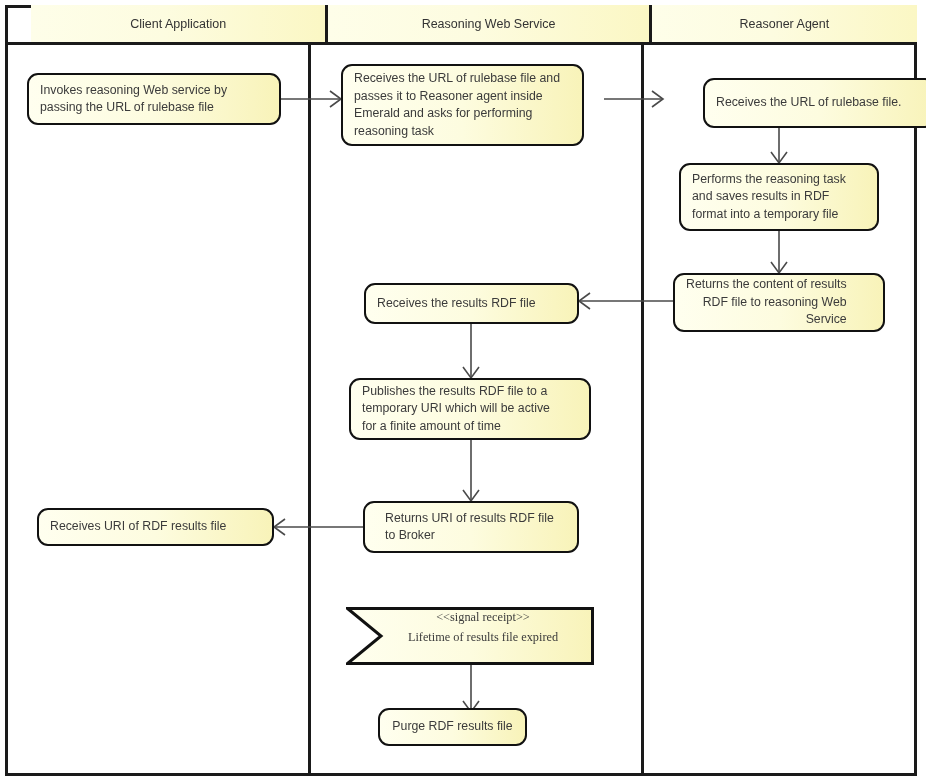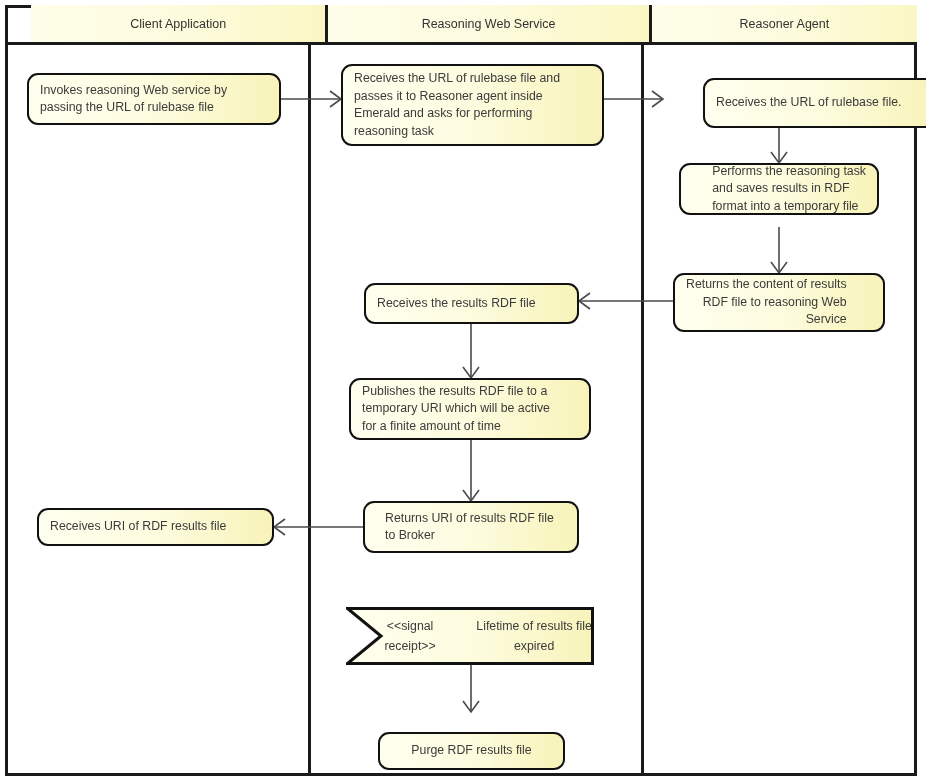--- a/index.html
+++ b/index.html
@@ -85,24 +85,25 @@
   
   .signal {
     position: absolute;
     box-sizing: border-box;
     background: linear-gradient(to right, #ffffef 0%, #fdfcdf 50%, #f8f3b9 100%);
     color: #3b3b3b;
     font-size: 12.3px;
     line-height: 20px;
     text-align: center;
     display: flex;
-    flex-direction: row;
+    flex-direction: column;
     align-items: center;
-    justify-content: space-between;
+    justify-content: flex-start;
     clip-path: polygon(0% 0%, 100% 0%, 100% 100%, 0% 100%, 14% 50%);
+    font-family: Liberation Serif, serif;
   }
   .signal-wrap { position: absolute; }
   .signal-outline {
     position: absolute;
     left: 0; top: 0;
     width: 100%; height: 100%;
     pointer-events: none;
   }
   .signal-text { position: relative; z-index: 2; padding-left: 26px; }
 </style>
@@ -173,29 +174,29 @@
     <g>
       <line x1="471" y1="665" x2="471" y2="712" stroke="#4a4a4a" stroke-width="1.6"></line>
       <polyline points="463,701 471,712 479,701" fill="none" stroke="#4a4a4a" stroke-width="1.6"></polyline>
     </g>
   </svg>
 
   <div class="node" style="left:27px; top:73px; width:254px; height:52px;">
     <span>Invokes reasoning Web service by<br>passing the URL of rulebase file</span>
   </div>
 
-  <div class="node" style="left:341px; top:64px; width:263px; height:82px;">
+  <div class="node" style="left:341px; top:64px; width:243px; height:82px;">
     <span>Receives the URL of rulebase file and<br>passes it to Reasoner agent inside<br>Emerald and asks for performing<br>reasoning task</span>
   </div>
 
   <div class="node" style="left:703px; top:78px; width:233px; height:50px;">
     <span>Receives the URL of rulebase file.</span>
   </div>
 
-  <div class="node" style="left:679px; top:163px; width:200px; height:52px;justify-content:flex-end;">
+  <div class="node" style="left:679px; top:163px; width:200px; height:68px;">
     <span>Performs the reasoning task<br>and saves results in RDF<br>format into a temporary file</span>
   </div>
 
   <div class="node" style="left:673px; top:273px; width:212px; height:59px;text-align:right;">
     <span>Returns the content of results<br>RDF file to reasoning Web<br>Service</span>
   </div>
 
   <div class="node" style="left:364px; top:283px; width:215px; height:41px;">
     <span>Receives the results RDF file</span>
   </div>
@@ -215,17 +216,17 @@
   <div class="signal-wrap" style="left:346px; top:607px; width:248px; height:58px;">
     <div class="signal" style="width:248px; height:58px;">
       <div class="signal-text">&lt;&lt;signal receipt&gt;&gt;</div>
       <div class="signal-text">Lifetime of results file expired</div>
     </div>
     <svg class="signal-outline" viewBox="0 0 248 58" preserveAspectRatio="none">
       <polygon points="1.5,1.5 246.5,1.5 246.5,56.5 1.5,56.5 35,29" fill="none" stroke="#111111" stroke-width="3" vector-effect="non-scaling-stroke"></polygon>
     </svg>
   </div>
 
-  <div class="node" style="left:378px; top:732px; width:187px; height:38px; justify-content:center;">
+  <div class="node" style="left:378px; top:708px; width:149px; height:38px; justify-content:center;">
     <span>Purge RDF results file</span>
   </div>
 
 </div>
 
 </body></html>

